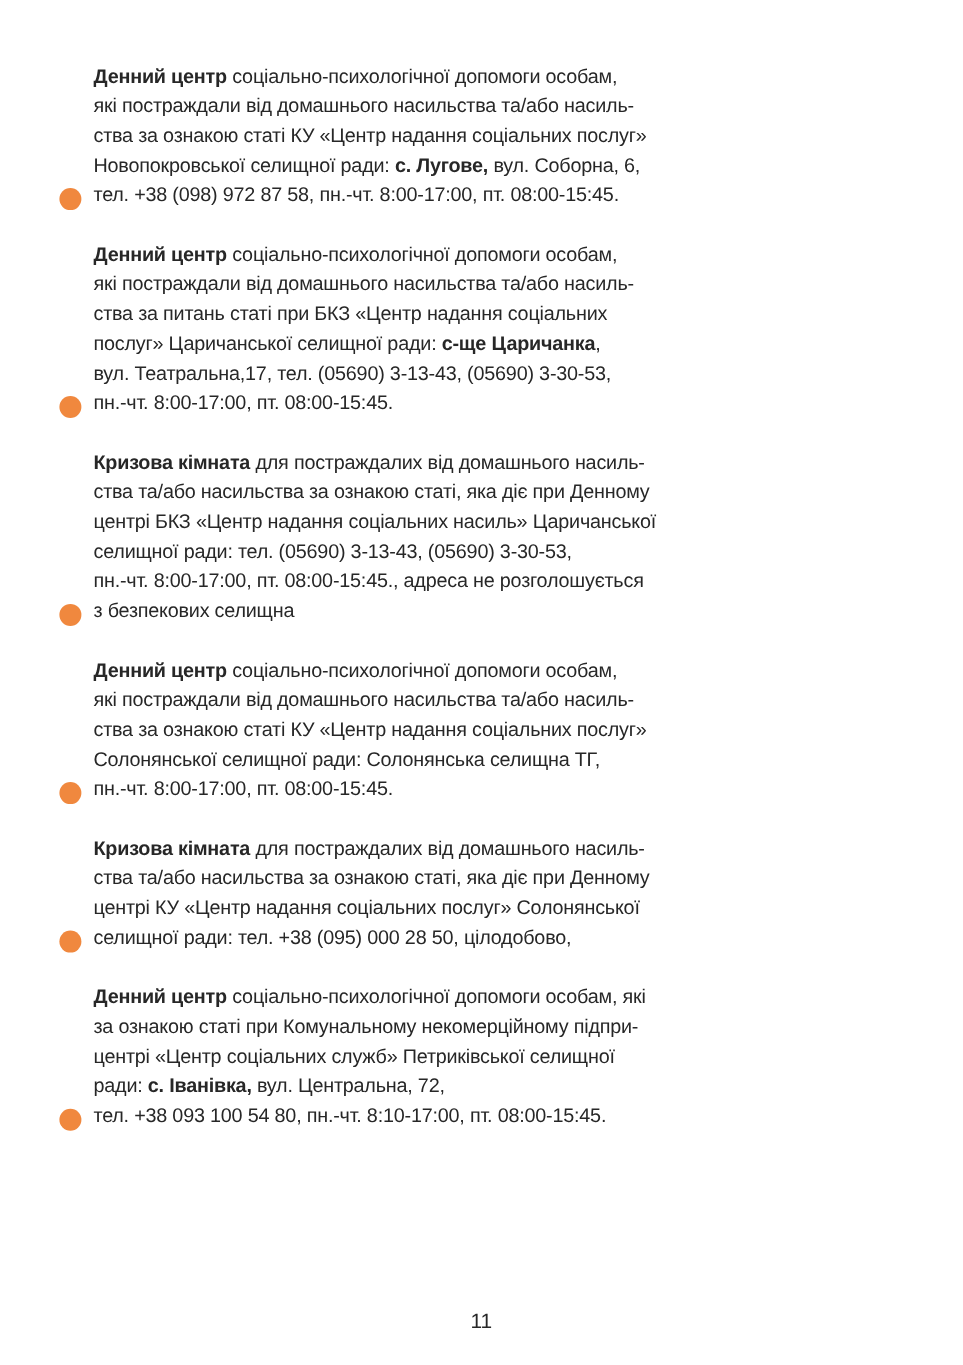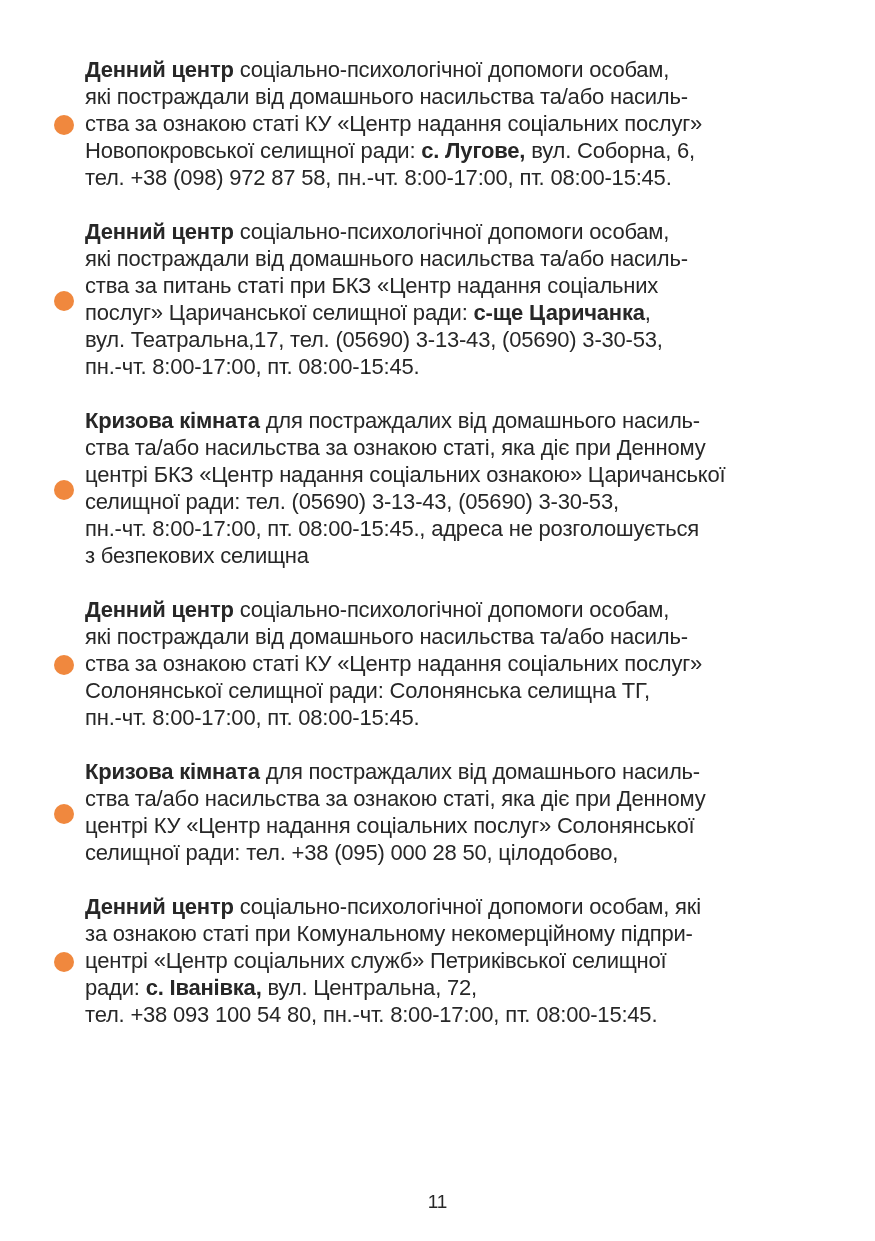--- a/index.html
+++ b/index.html
@@ -18,23 +18,23 @@
     color: #272727;
     overflow: hidden;
   }
   .entries {
     list-style: none;
     margin: 0;
     padding: 0;
   }
   .entry {
     display: flex;
-    align-items: center;
+    align-items: flex-end;
     margin: 0 0 27px 0;
-    font-size: 22px;
+    font-size: 18px;
     line-height: 27px;
     letter-spacing: -0.2px;
   }
   .bullet {
     flex: 0 0 20px;
     width: 20px;
     height: 20px;
     border-radius: 50%;
     margin-top: 3px;
     margin-right: 11px;
@@ -85,21 +85,21 @@
           <span class="line"><span>послуг» Царичанської селищної ради: </span><span class="b">с-ще Царичанка</span><span>,</span></span>
           <span class="line"><span>вул. Театральна,17, тел. (05690) 3-13-43, (05690) 3-30-53,</span></span>
           <span class="line"><span>пн.-чт. 8:00-17:00, пт. 08:00-15:45.</span></span>
         </div>
       </li>
       <li class="entry">
         <span class="bullet" style="background: rgb(240, 136, 62);"></span>
         <div class="entry-text">
           <span class="line"><span class="b">Кризова кімната</span><span> для постраждалих від домашнього насиль-</span></span>
           <span class="line"><span>ства та/або насильства за ознакою статі, яка діє при Денному</span></span>
-          <span class="line"><span>центрі БКЗ «Центр надання соціальних ознакою» Царичанської</span></span>
+          <span class="line"><span>центрі БКЗ «Центр надання соціальних насиль» Царичанської</span></span>
           <span class="line"><span>селищної ради: тел. (05690) 3-13-43, (05690) 3-30-53,</span></span>
           <span class="line"><span>пн.-чт. 8:00-17:00, пт. 08:00-15:45., адреса не розголошується</span></span>
           <span class="line"><span>з безпекових селищна</span></span>
         </div>
       </li>
       <li class="entry">
         <span class="bullet" style="background: rgb(240, 136, 62);"></span>
         <div class="entry-text">
           <span class="line"><span class="b">Денний центр</span><span> соціально-психологічної допомоги особам,</span></span>
           <span class="line"><span>які постраждали від домашнього насильства та/або насиль-</span></span>
@@ -117,18 +117,18 @@
           <span class="line"><span>селищної ради: тел. +38 (095) 000 28 50, цілодобово,</span></span>
         </div>
       </li>
       <li class="entry">
         <span class="bullet" style="background: rgb(240, 136, 62);"></span>
         <div class="entry-text">
           <span class="line"><span class="b">Денний центр</span><span> соціально-психологічної допомоги особам, які</span></span>
           <span class="line"><span>за ознакою статі при Комунальному некомерційному підпри-</span></span>
           <span class="line"><span>центрі «Центр соціальних служб» Петриківської селищної</span></span>
           <span class="line"><span>ради: </span><span class="b">с. Іванівка,</span><span> вул. Центральна, 72,</span></span>
-          <span class="line"><span>тел. +38 093 100 54 80, пн.-чт. 8:00-17:00, пт. 08:00-15:45.</span></span>
+          <span class="line"><span>тел. +38 093 100 54 80, пн.-чт. 8:10-17:00, пт. 08:00-15:45.</span></span>
         </div>
       </li>
     </ul>
   <div class="page-number">11</div>
 </div>
 
 </body></html>

